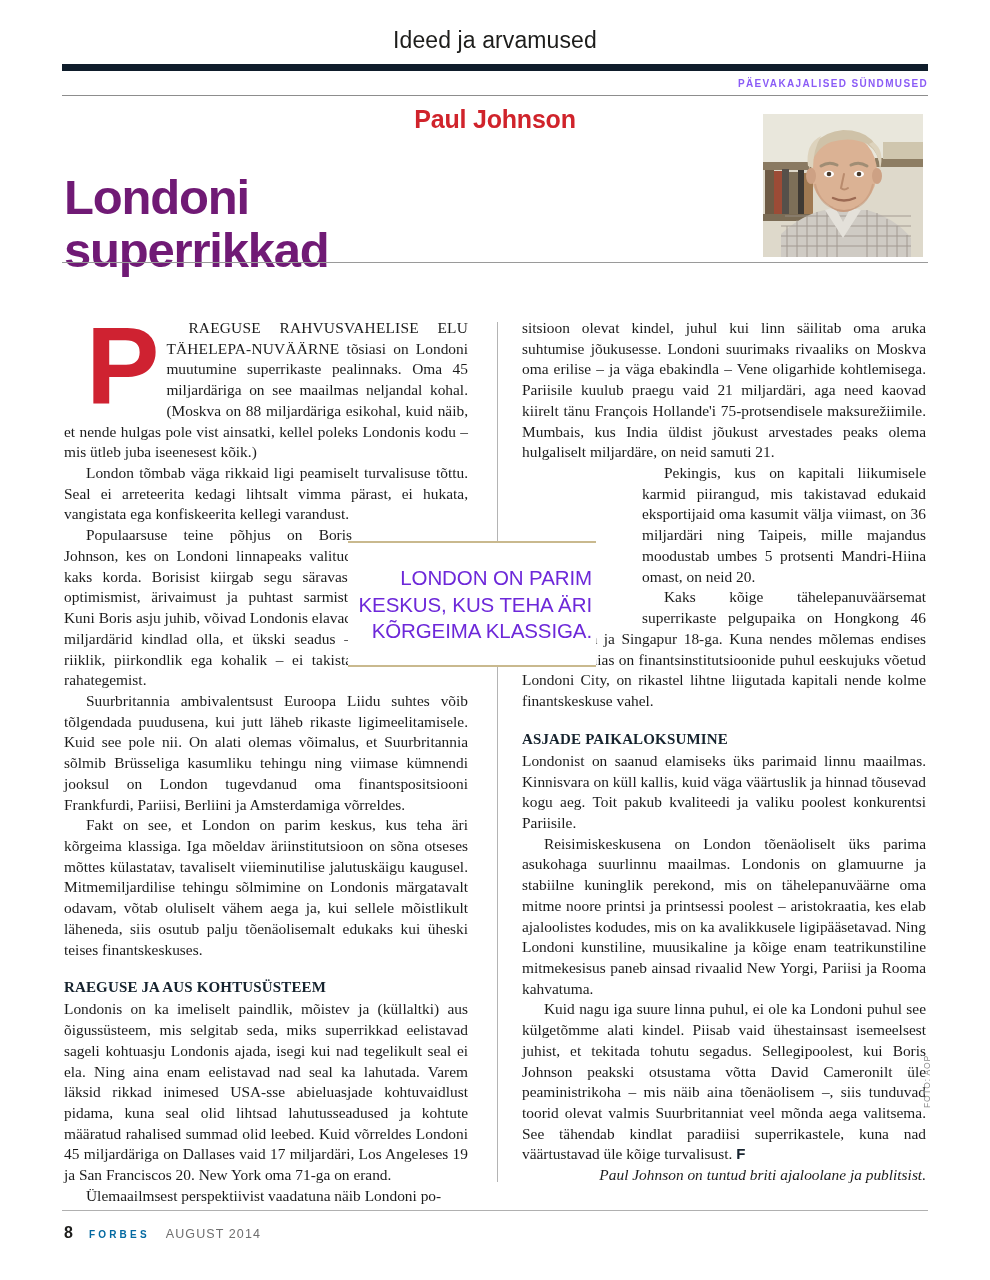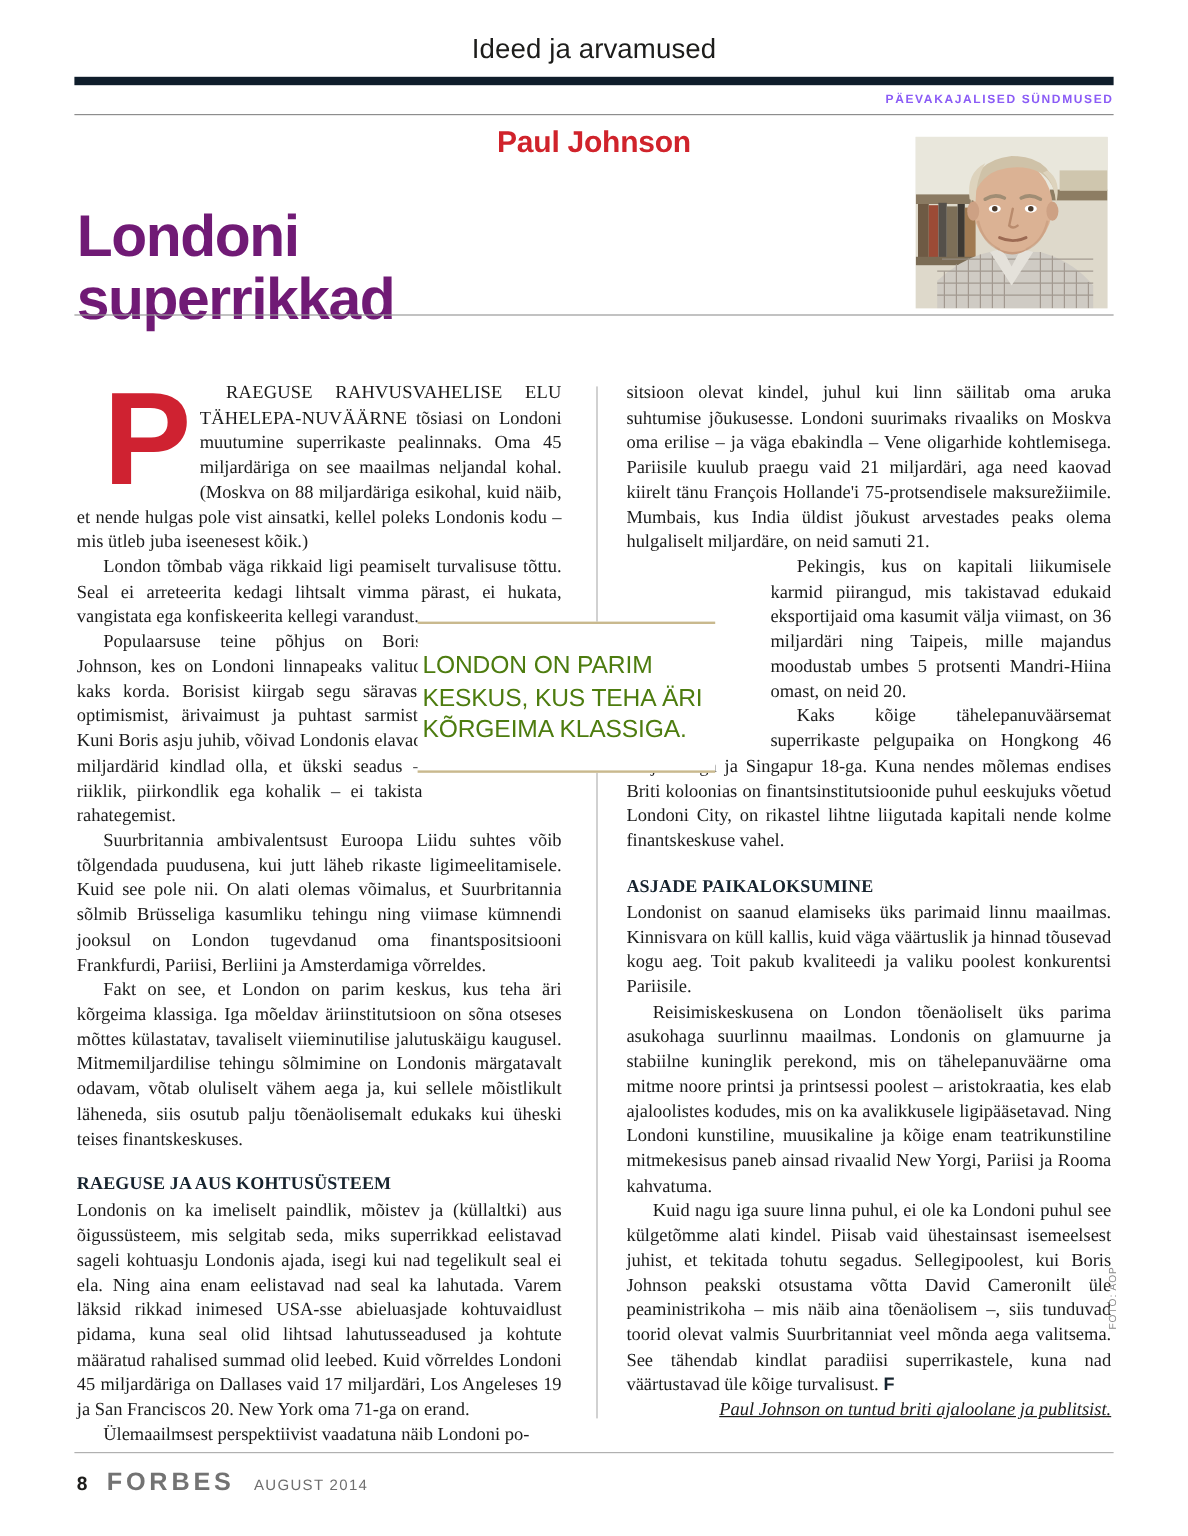--- a/index.html
+++ b/index.html
@@ -155,33 +155,33 @@
     color: #16232e;
     margin: 17px 0 2px 0;
     text-indent: 0;
     text-align: left;
   }
 
   
   .pullquote {
     position: absolute;
     left: 348px;
-    top: 518px;
+    top: 541px;
     width: 248px;
     background: #ffffff;
     border-top: 2px solid #c9b98e;
     border-bottom: 2px solid #c9b98e;
     padding: 22px 4px 20px 4px;
     box-sizing: border-box;
     font-family: "Liberation Sans", sans-serif;
     font-weight: 400;
     font-size: 20.5px;
     line-height: 1.30;
-    color: #4d7c0f;
-    text-align: left;
+    color: #6d28d9;
+    text-align: right;
     letter-spacing: -0.1px;
   }
   .pullquote .ln { display: block; }
 
   
   .shape-left {
     float: right;
     width: 116px;
     height: 162px;
     shape-outside: content-box;
@@ -191,21 +191,20 @@
     width: 120px;
     height: 150px;
   }
 
   
   .credit {
     font-style: italic;
     text-align: right;
     text-indent: 0;
     margin-top: 0;
-    text-decoration: underline;
   }
   .endmark {
     font-family: "Liberation Sans", sans-serif;
     font-weight: 700;
     font-size: 15px;
     color: #16232e;
   }
 
   
   .photo-credit {
@@ -239,23 +238,23 @@
     gap: 16px;
     font-family: "Liberation Sans", sans-serif;
   }
   .f-page {
     font-weight: 700;
     font-size: 16px;
     color: #1d1d1b;
   }
   .f-brand {
     font-weight: 700;
-    font-size: 21px;
+    font-size: 10px;
     letter-spacing: 3.2px;
-    color: #737373;
+    color: #0369a1;
   }
   .f-date {
     font-size: 12.5px;
     letter-spacing: 1.1px;
     color: #6e6e6e;
   }
 </style>
 </head>
 <body>
 

